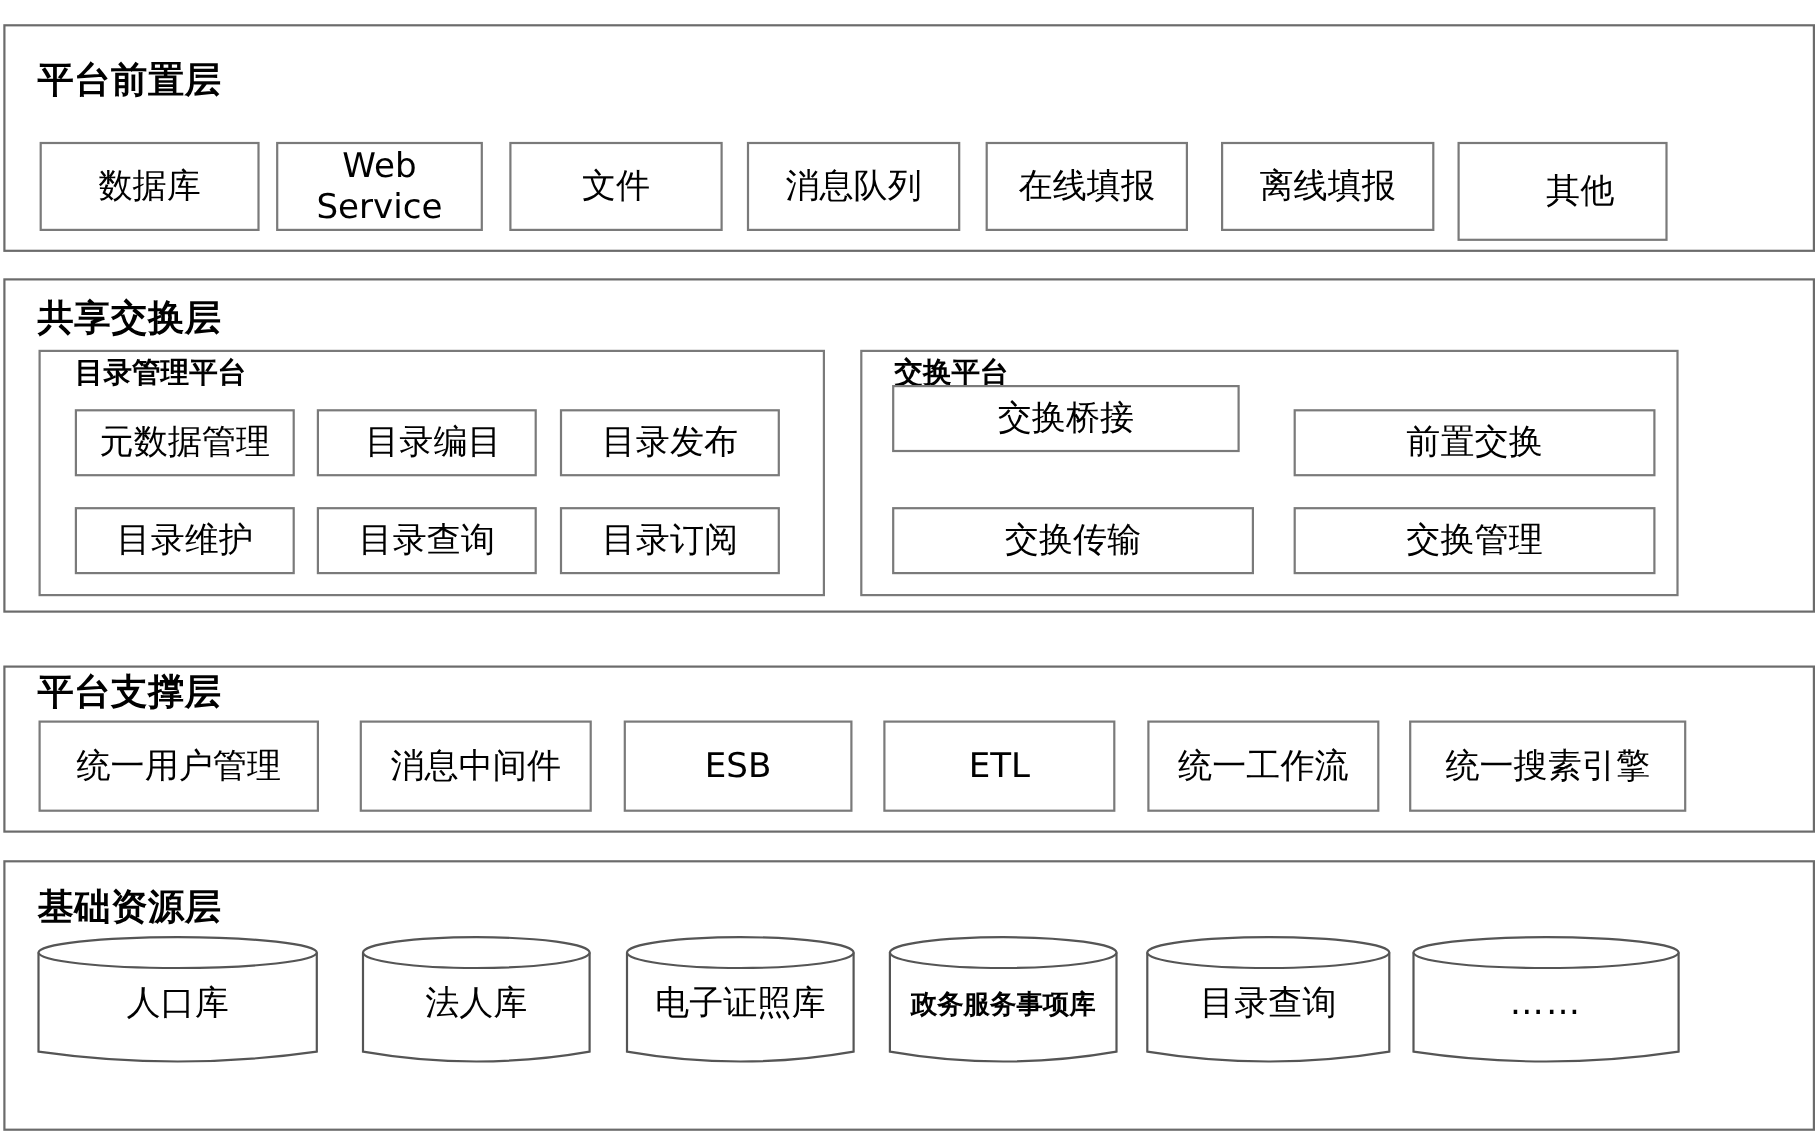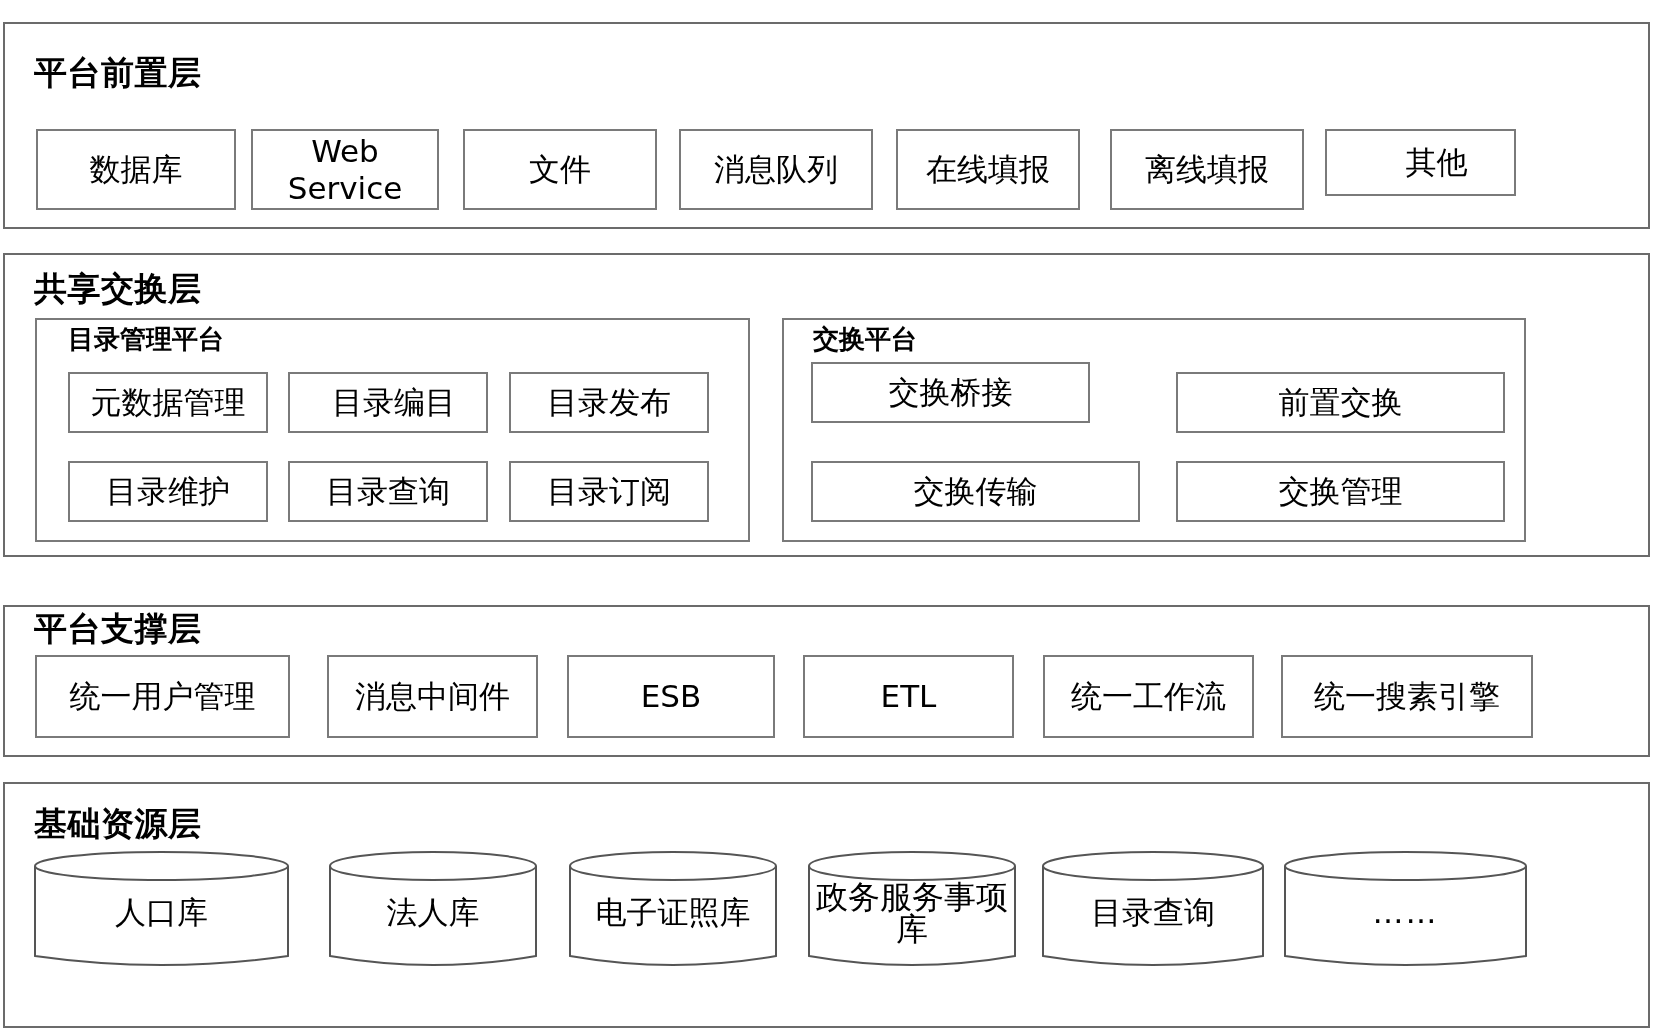--- a/index.html
+++ b/index.html
@@ -82,57 +82,57 @@
     position: absolute;
     left: 0; right: 0;
     top: 50%;
     transform: translateY(-48%);
     text-align: center;
     font-size: 31px;
     line-height: 1;
     color: #000;
     pointer-events: none;
   }
-  .cyl .cyl-label.tiny { font-size: 32px; font-weight: normal; }
+  .cyl .cyl-label.tiny { font-size: 24px; font-weight: bold; }
   .cyl .cyl-label.dots { font-size: 31px; letter-spacing: 2px; }
 </style>
 </head>
 <body>
 
 <div class="canvas">
 
   <div class="layer" style="left:3px; top:22px; width:1647px; height:207px;"></div>
   <div class="layer-title" style="left:34px; top:56px;">平台前置层</div>
 
   <div class="node" style="left:36px; top:129px; width:200px; height:81px;">数据库</div>
   <div class="node" style="left:251px; top:129px; width:188px; height:81px;">Web
 Service</div>
   <div class="node" style="left:463px; top:129px; width:194px; height:81px;">文件</div>
   <div class="node" style="left:679px; top:129px; width:194px; height:81px;">消息队列</div>
   <div class="node" style="left:896px; top:129px; width:184px; height:81px;">在线填报</div>
   <div class="node" style="left:1110px; top:129px; width:194px; height:81px;text-align:right;">离线填报</div>
-  <div class="node" style="left:1325px; top:129px; width:191px; height:67px;padding-left:32px;">其他</div>
+  <div class="node" style="left:1325px; top:129px; width:191px; height:90px;padding-left:32px;">其他</div>
 
   <div class="layer" style="left:3px; top:253px; width:1647px; height:304px;"></div>
   <div class="layer-title" style="left:34px; top:272px;">共享交换层</div>
 
   <div class="subpanel" style="left:35px; top:318px; width:715px; height:224px;"></div>
   <div class="subpanel-title" style="left:68px; top:326px;">目录管理平台</div>
 
   <div class="node" style="left:68px; top:372px; width:200px; height:61px;">元数据管理</div>
   <div class="node" style="left:288px; top:372px; width:200px; height:61px;padding-left:12px;">目录编目</div>
   <div class="node" style="left:509px; top:372px; width:200px; height:61px;">目录发布</div>
   <div class="node" style="left:68px; top:461px; width:200px; height:61px;">目录维护</div>
   <div class="node" style="left:288px; top:461px; width:200px; height:61px;">目录查询</div>
   <div class="node" style="left:509px; top:461px; width:200px; height:61px;">目录订阅</div>
 
   <div class="subpanel" style="left:782px; top:318px; width:744px; height:224px;"></div>
   <div class="subpanel-title" style="left:813px; top:326px;">交换平台</div>
 
-  <div class="node" style="left:811px; top:362px; width:279px; height:61px;text-align:center;">交换桥接</div>
+  <div class="node" style="left:811px; top:350px; width:316px; height:61px;text-align:center;">交换桥接</div>
   <div class="node" style="left:1176px; top:372px; width:329px; height:61px;">前置交换</div>
   <div class="node" style="left:811px; top:461px; width:329px; height:61px;">交换传输</div>
   <div class="node" style="left:1176px; top:461px; width:329px; height:61px;">交换管理</div>
 
   <div class="layer" style="left:3px; top:605px; width:1647px; height:152px;"></div>
   <div class="layer-title" style="left:34px; top:612px;">平台支撑层</div>
 
   <div class="node" style="left:35px; top:655px; width:255px; height:83px;">统一用户管理</div>
   <div class="node" style="left:327px; top:655px; width:211px; height:83px;">消息中间件</div>
   <div class="node" style="left:567px; top:655px; width:208px; height:83px;">ESB</div>

